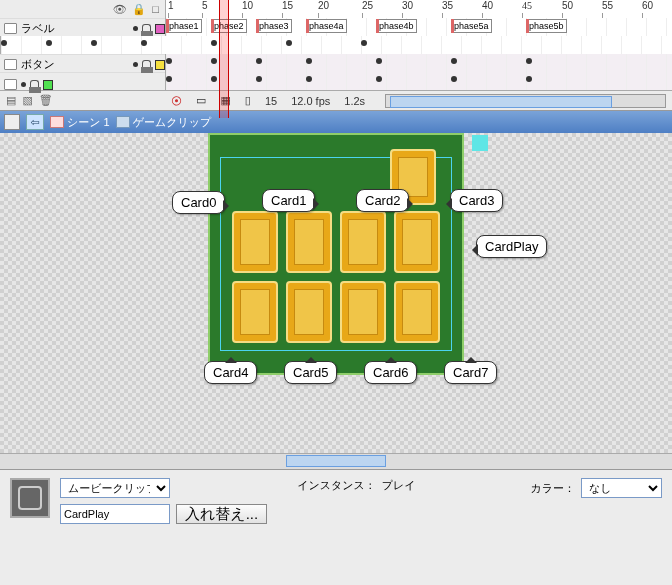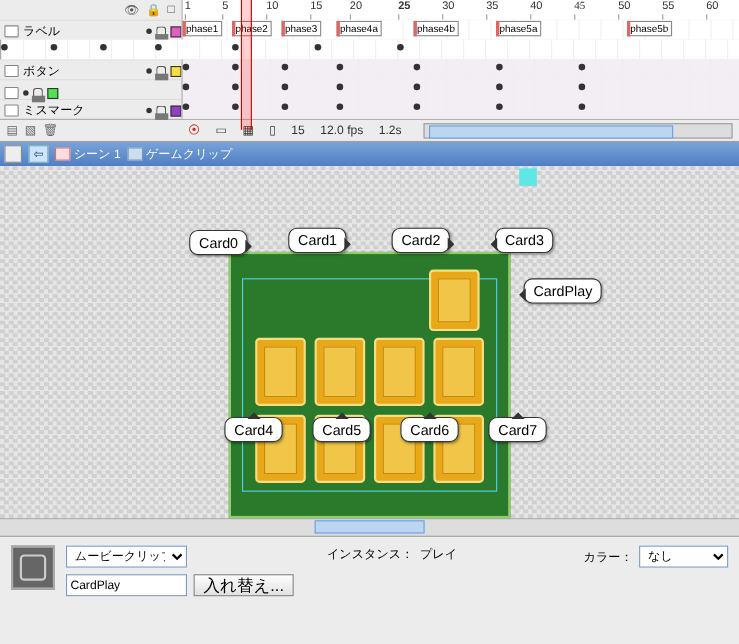--- a/index.html
+++ b/index.html
@@ -26,21 +26,21 @@
 .kf{position:absolute;top:4px;width:6px;height:6px;background:#333;border-radius:50%}
 .tl-foot{display:flex;height:20px;align-items:center;border-top:1px solid #aaa;background:#ececec}
 .tl-foot-l{width:165px;display:flex;gap:6px;padding-left:6px;color:#666}
 .tl-foot-r{flex:1;display:flex;gap:14px;padding-left:6px;align-items:center;color:#333}
 .hscroll{flex:1;height:14px;background:#ddd;border:1px solid #999;position:relative;margin:0 6px}
 .hscroll:before{content:"";position:absolute;left:4px;top:1px;width:220px;height:10px;background:#bcd5f0;border:1px solid #6a9fe0}
 .breadcrumb{height:22px;background:linear-gradient(#7aa3d8,#4e7fc4);display:flex;align-items:center;gap:6px;padding:0 4px;color:#fff}
 .bc-ic{width:16px;height:16px;background:#eee;border:1px solid #888}
 .bc-arrow{width:18px;height:16px;background:#cde4ff;border:1px solid #7aa;display:flex;align-items:center;justify-content:center;color:#246}
 .bc-item{display:flex;align-items:center;gap:3px}
-.stage-wrap{height:320px;background:repeating-conic-gradient(#d0d0d0 0 25%,#e6e6e6 0 50%) 0 0/8px 8px;position:relative;display:flex;align-items:flex-end;justify-content:center}
+.stage-wrap{height:320px;background:repeating-conic-gradient(#d0d0d0 0 25%,#e6e6e6 0 50%) 0 0/8px 8px;position:relative;display:flex;align-items:flex-start;justify-content:center}
 .stage{width:256px;height:242px;background:#2b7a2b;border:2px solid #8fce6a;position:relative}
 .sel{position:absolute;left:10px;top:22px;right:10px;bottom:22px;border:1px solid #4bd4f0}
 .cardgrid{position:absolute;left:22px;top:76px;display:grid;grid-template-columns:repeat(4,46px);grid-template-rows:repeat(2,62px);gap:8px}
 .card{background:#e8a818;border:2px solid #f5dd83;border-radius:4px;position:relative}
 .card:before{content:"";position:absolute;inset:6px;background:#f0c548;border:1px solid #c68a10}
 .card.top{position:absolute;left:180px;top:14px;width:46px;height:56px}
 .callout{position:absolute;background:#fff;border:1px solid #333;border-radius:8px;padding:3px 8px;font-size:13px;white-space:nowrap;box-shadow:1px 1px 2px rgba(0,0,0,.3)}
 .callout:after{content:"";position:absolute;width:0;height:0;border:6px solid transparent}
 .callout.pt-r:after{right:-11px;top:8px;border-left-color:#333}
 .callout.pt-l:after{left:-11px;top:8px;border-right-color:#333}
@@ -67,21 +67,21 @@
       <span>🔒</span>
       <span>□</span>
     </div>
     <div class="tl-ruler" id="ruler">
       <div class="playhead"></div>
     <span class="tick" style="left: 2px;">1</span>
         <span class="tick" style="left: 36px;">5</span>
         <span class="tick" style="left: 76px;">10</span>
         <span class="tick" style="left: 116px;">15</span>
         <span class="tick" style="left: 152px;">20</span>
-        <span class="tick" style="left: 196px; font-weight: bold;">25</span>
+        <span class="tick" style="left: 196px;">25</span>
         <span class="tick" style="left: 236px;">30</span>
         <span class="tick" style="left: 276px;">35</span>
         <span class="tick" style="left: 316px;">40</span>
         <span class="tick" style="left: 356px; font-family: Liberation Serif, serif;">45</span>
         <span class="tick" style="left: 396px;">50</span>
         <span class="tick" style="left: 436px;">55</span>
         <span class="tick" style="left: 476px;">60</span>
       </div>
   </div>
   <div id="layers">
@@ -93,21 +93,21 @@
     <span class="lock"></span>
     <span class="sq" style="background:#e060c0"></span>
   </div>
         <div class="track ">
           <span class="flag" style="left: 0px;">phase1</span>
           <span class="flag" style="left: 45px;">phase2</span>
           <span class="flag" style="left: 90px;">phase3</span>
           <span class="flag" style="left: 140px;">phase4a</span>
           <span class="flag" style="left: 210px;">phase4b</span>
           <span class="flag" style="left: 285px;">phase5a</span>
-          <span class="flag" style="left: 360px; margin-left: 44px;">phase5b</span>
+          <span class="flag" style="left: 360px;">phase5b</span>
         </div>
       </div>
       <div class="layer-row">
         <div class="track ">
           <span class="kf" style="left: 0px;"></span>
           <span class="kf" style="left: 45px;"></span>
           <span class="kf" style="left: 90px;"></span>
           <span class="kf" style="left: 140px;"></span>
           <span class="kf" style="left: 210px;"></span>
           <span class="kf" style="left: 285px;"></span>
@@ -131,38 +131,20 @@
           <span class="kf" style="left: 285px;"></span>
           <span class="kf" style="left: 360px;"></span>
         </div>
       </div>
       <div class="layer-row">
         <div class="layer-left">
     <span class="layer-ic"></span>
     <span class="dot"></span>
     <span class="lock"></span>
     <span class="sq" style="background:#50e050"></span>
-  </div>
-        <div class="track shade">
-          <span class="kf" style="left: 0px;"></span>
-          <span class="kf" style="left: 45px;"></span>
-          <span class="kf" style="left: 90px;"></span>
-          <span class="kf" style="left: 140px;"></span>
-          <span class="kf" style="left: 210px;"></span>
-          <span class="kf" style="left: 285px;"></span>
-          <span class="kf" style="left: 360px;"></span>
-        </div>
-      </div>
-      <div class="layer-row">
-        <div class="layer-left">
-    <span class="layer-ic"></span>
-    <span class="layer-name">ミスマーク</span>
-    <span class="dot"></span>
-    <span class="lock"></span>
-    <span class="sq" style="background:#9040c0"></span>
   </div>
         <div class="track shade">
           <span class="kf" style="left: 0px;"></span>
           <span class="kf" style="left: 45px;"></span>
           <span class="kf" style="left: 90px;"></span>
           <span class="kf" style="left: 140px;"></span>
           <span class="kf" style="left: 210px;"></span>
           <span class="kf" style="left: 285px;"></span>
           <span class="kf" style="left: 360px;"></span>
         </div>

